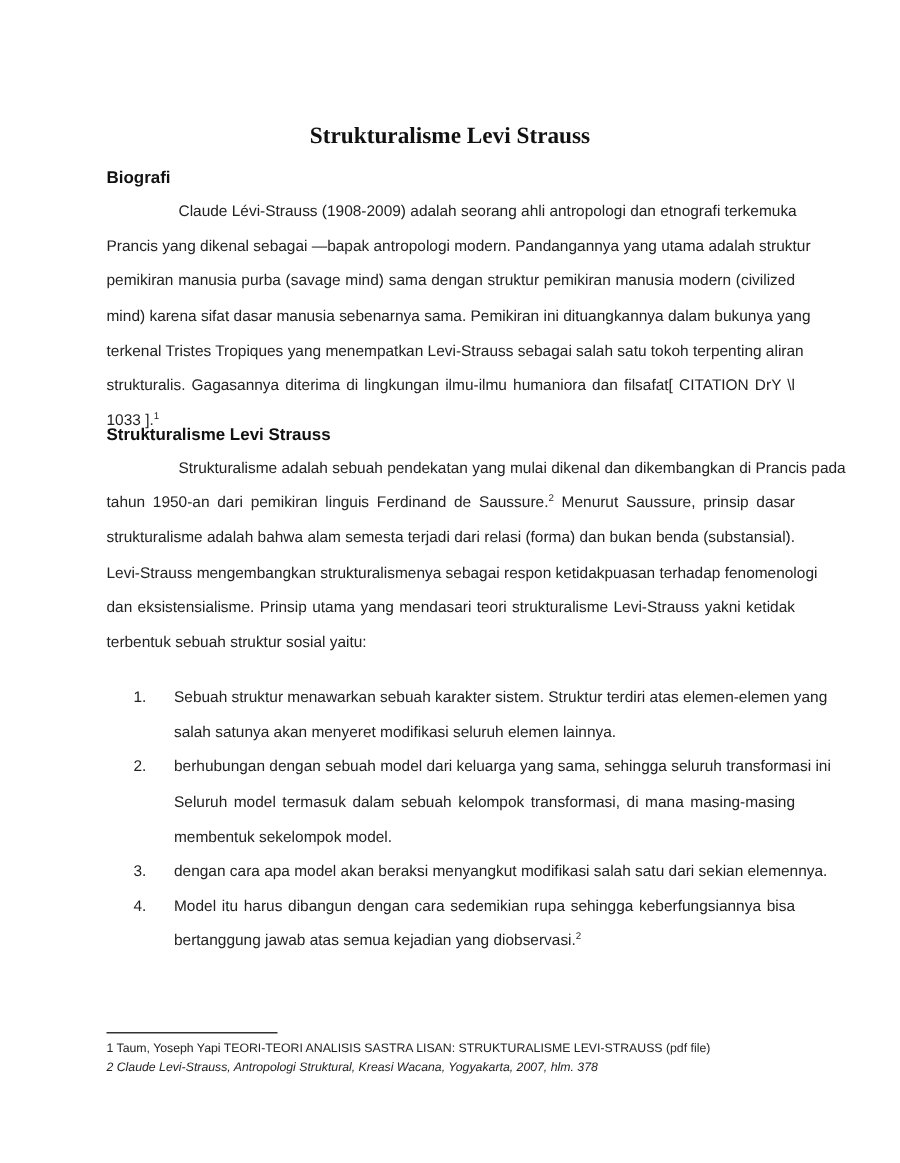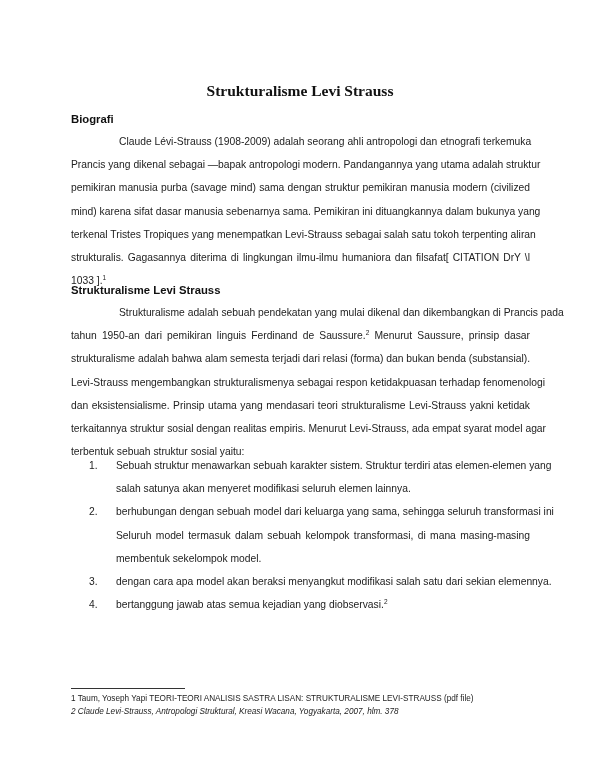--- a/index.html
+++ b/index.html
@@ -38,21 +38,20 @@
     <span class="line last"><span>1033 ].</span><sup>1</sup></span>
   </div>
 
   <div class="h" style="top:272px;">Strukturalisme Levi Strauss</div>
   <div class="p" style="top:289px;">
     <span class="line indent">Strukturalisme adalah sebuah pendekatan yang mulai dikenal dan dikembangkan di Prancis pada</span>
     <span class="line"><span>tahun 1950-an dari pemikiran linguis Ferdinand de Saussure.</span><sup>2</sup> <span>Menurut Saussure, prinsip dasar</span></span>
     <span class="line">strukturalisme adalah bahwa alam semesta terjadi dari relasi (forma) dan bukan benda (substansial).</span>
     <span class="line">Levi-Strauss mengembangkan strukturalismenya sebagai respon ketidakpuasan terhadap fenomenologi</span>
     <span class="line">dan eksistensialisme. Prinsip utama yang mendasari teori strukturalisme Levi-Strauss yakni ketidak</span>
-    <span class="line">terkaitannya struktur sosial dengan realitas empiris. Menurut Levi-Strauss, ada empat syarat model agar</span>
     <span class="line last">terbentuk sebuah struktur sosial yaitu:</span>
   </div>
 
   <div class="list" style="top:442px;">
     <div class="li">
       <span class="num">1.</span>
       <span class="line">Sebuah struktur menawarkan sebuah karakter sistem. Struktur terdiri atas elemen-elemen yang</span>
       <span class="line last">salah satunya akan menyeret modifikasi seluruh elemen lainnya.</span>
     </div>
     <div class="li">
@@ -60,20 +59,21 @@
       <span class="line">berhubungan dengan sebuah model dari keluarga yang sama, sehingga seluruh transformasi ini</span>
       <span class="line">Seluruh model termasuk dalam sebuah kelompok transformasi, di mana masing-masing</span>
       <span class="line last">membentuk sekelompok model.</span>
     </div>
     <div class="li">
       <span class="num">3.</span>
       <span class="line">dengan cara apa model akan beraksi menyangkut modifikasi salah satu dari sekian elemennya.</span>
     </div>
     <div class="li">
       <span class="num">4.</span>
+      <span class="line">Model itu harus dibangun dengan cara sedemikian rupa sehingga keberfungsiannya bisa</span>
       <span class="line last"><span>bertanggung jawab atas semua kejadian yang diobservasi.</span><sup>2</sup></span>
     </div>
   </div>
 
 
   <div class="rule"></div>
   <div class="fn" style="top:682px;">1 Taum, Yoseph Yapi TEORI-TEORI ANALISIS SASTRA LISAN: STRUKTURALISME LEVI-STRAUSS (pdf file)</div>
   <div class="fn" style="top:695px;font-style:italic;">2 Claude Levi-Strauss, Antropologi Struktural, Kreasi Wacana, Yogyakarta, 2007, hlm. 378</div>
 
 </div>

